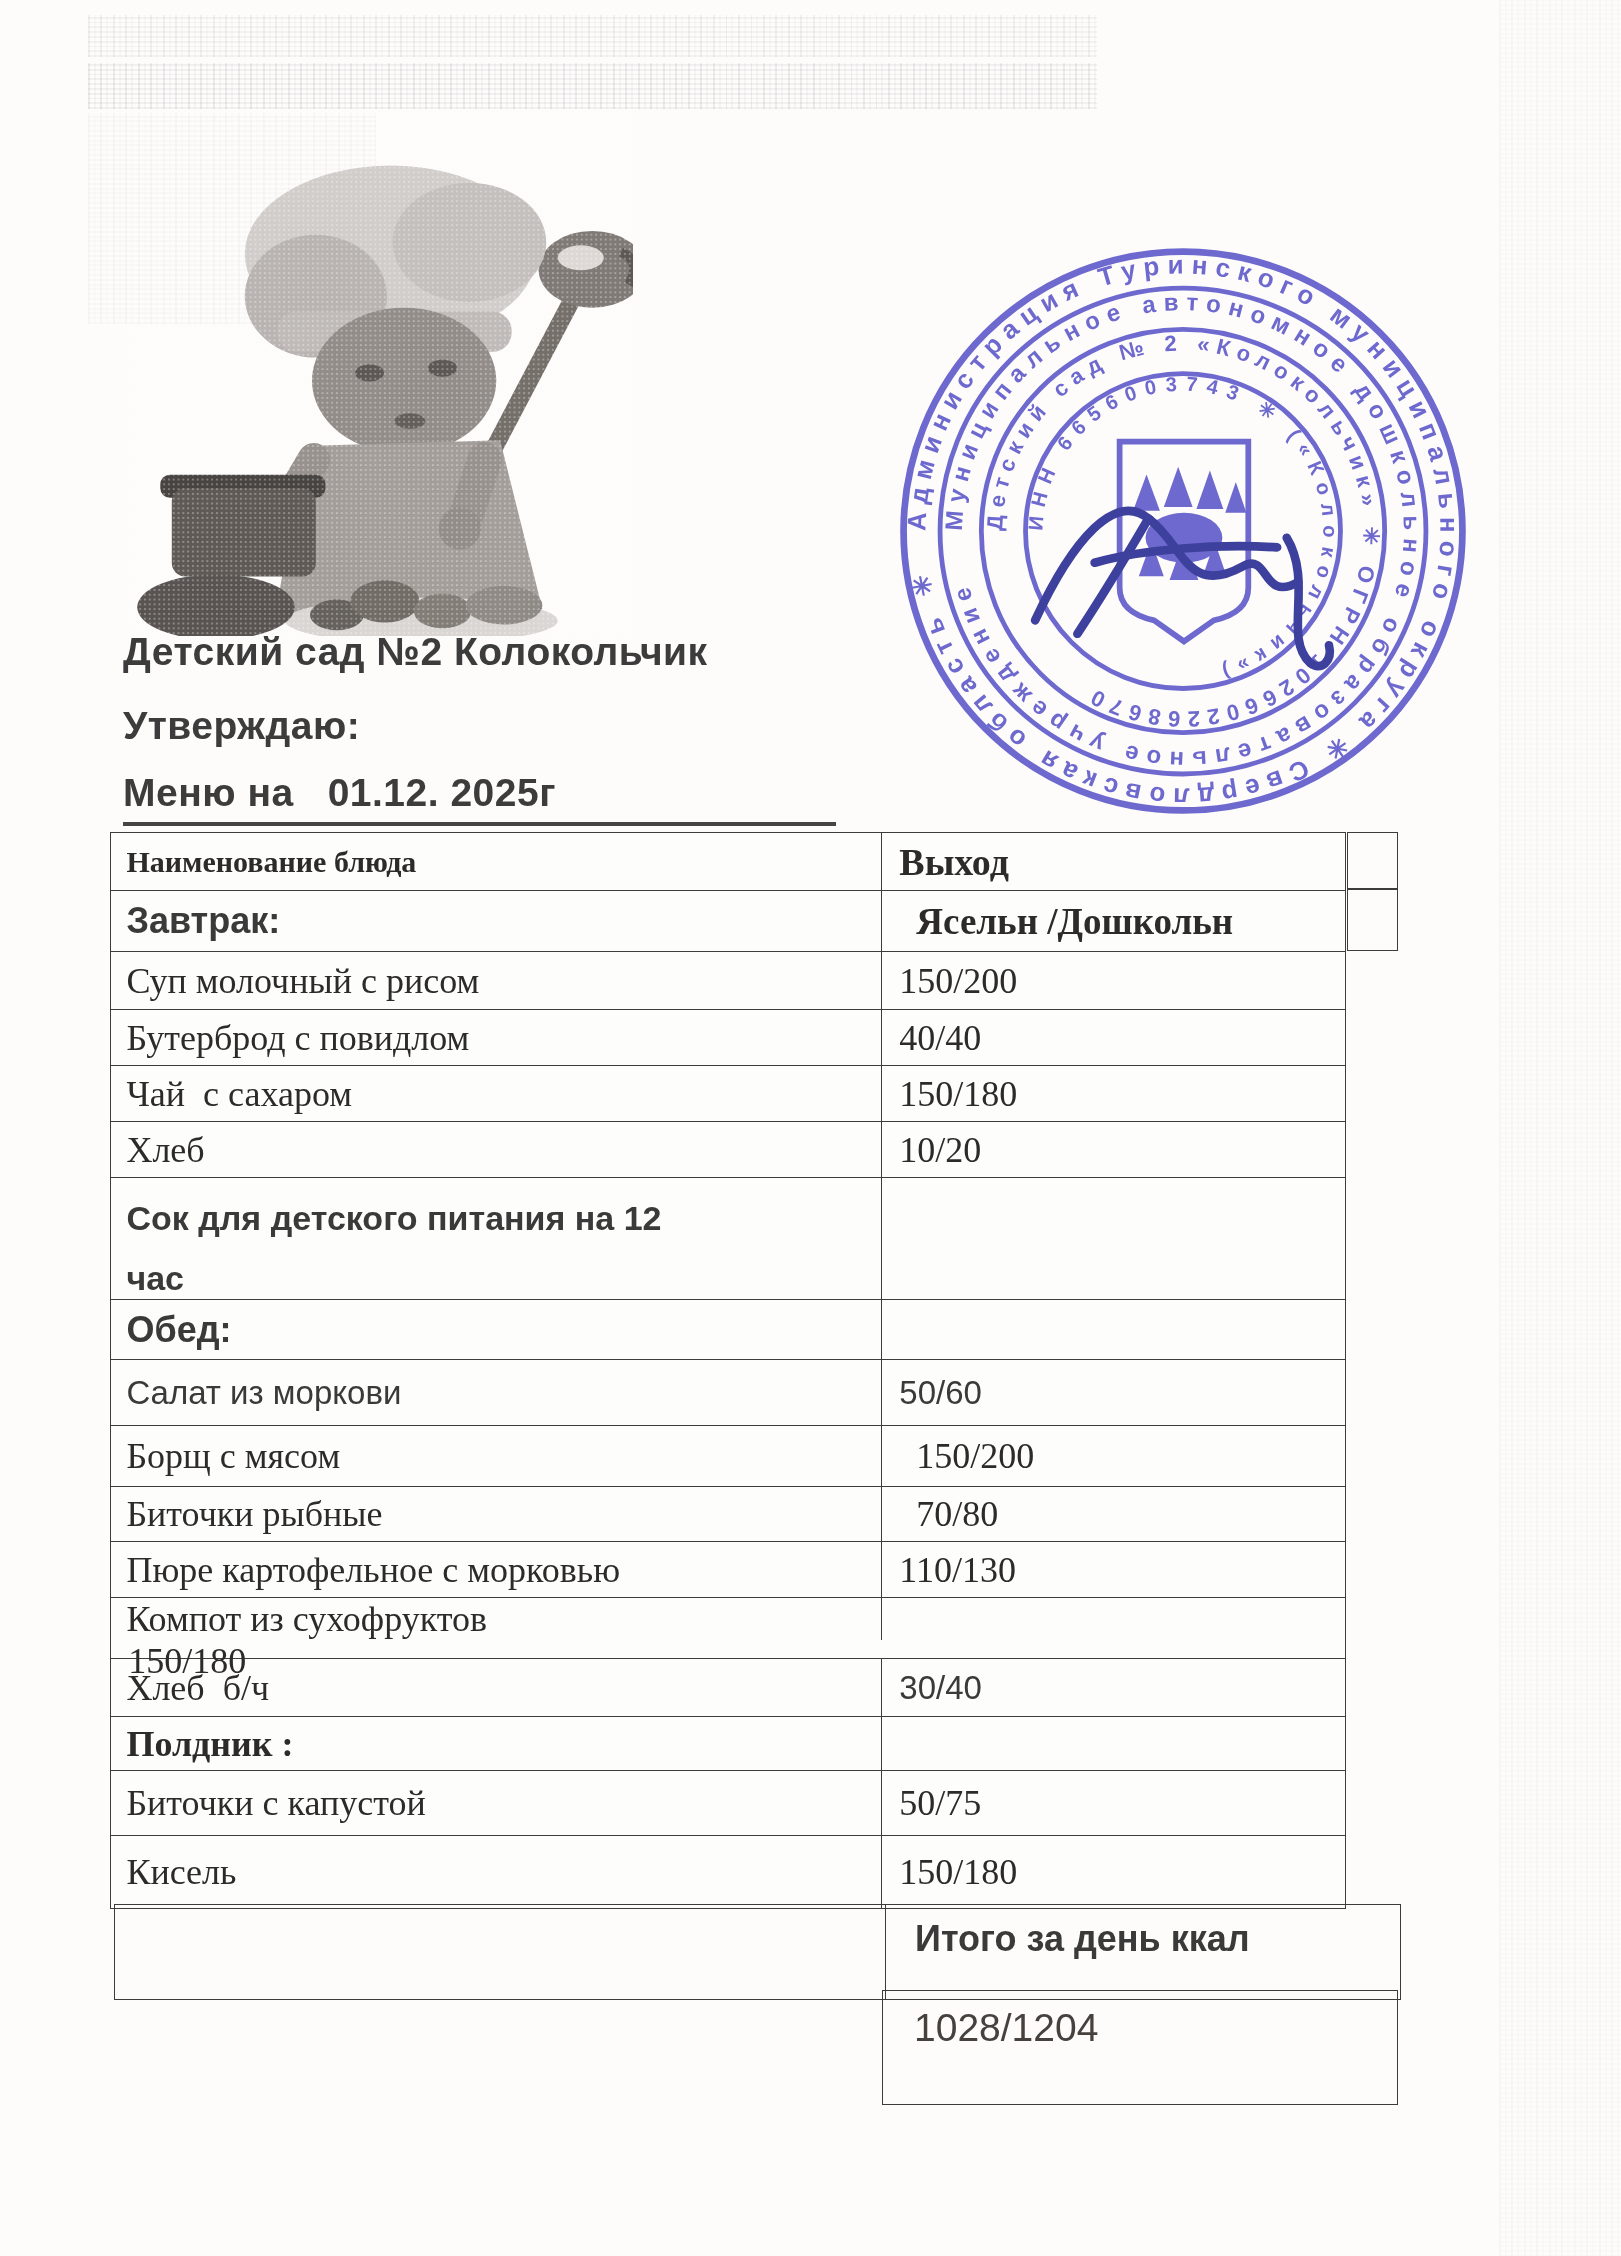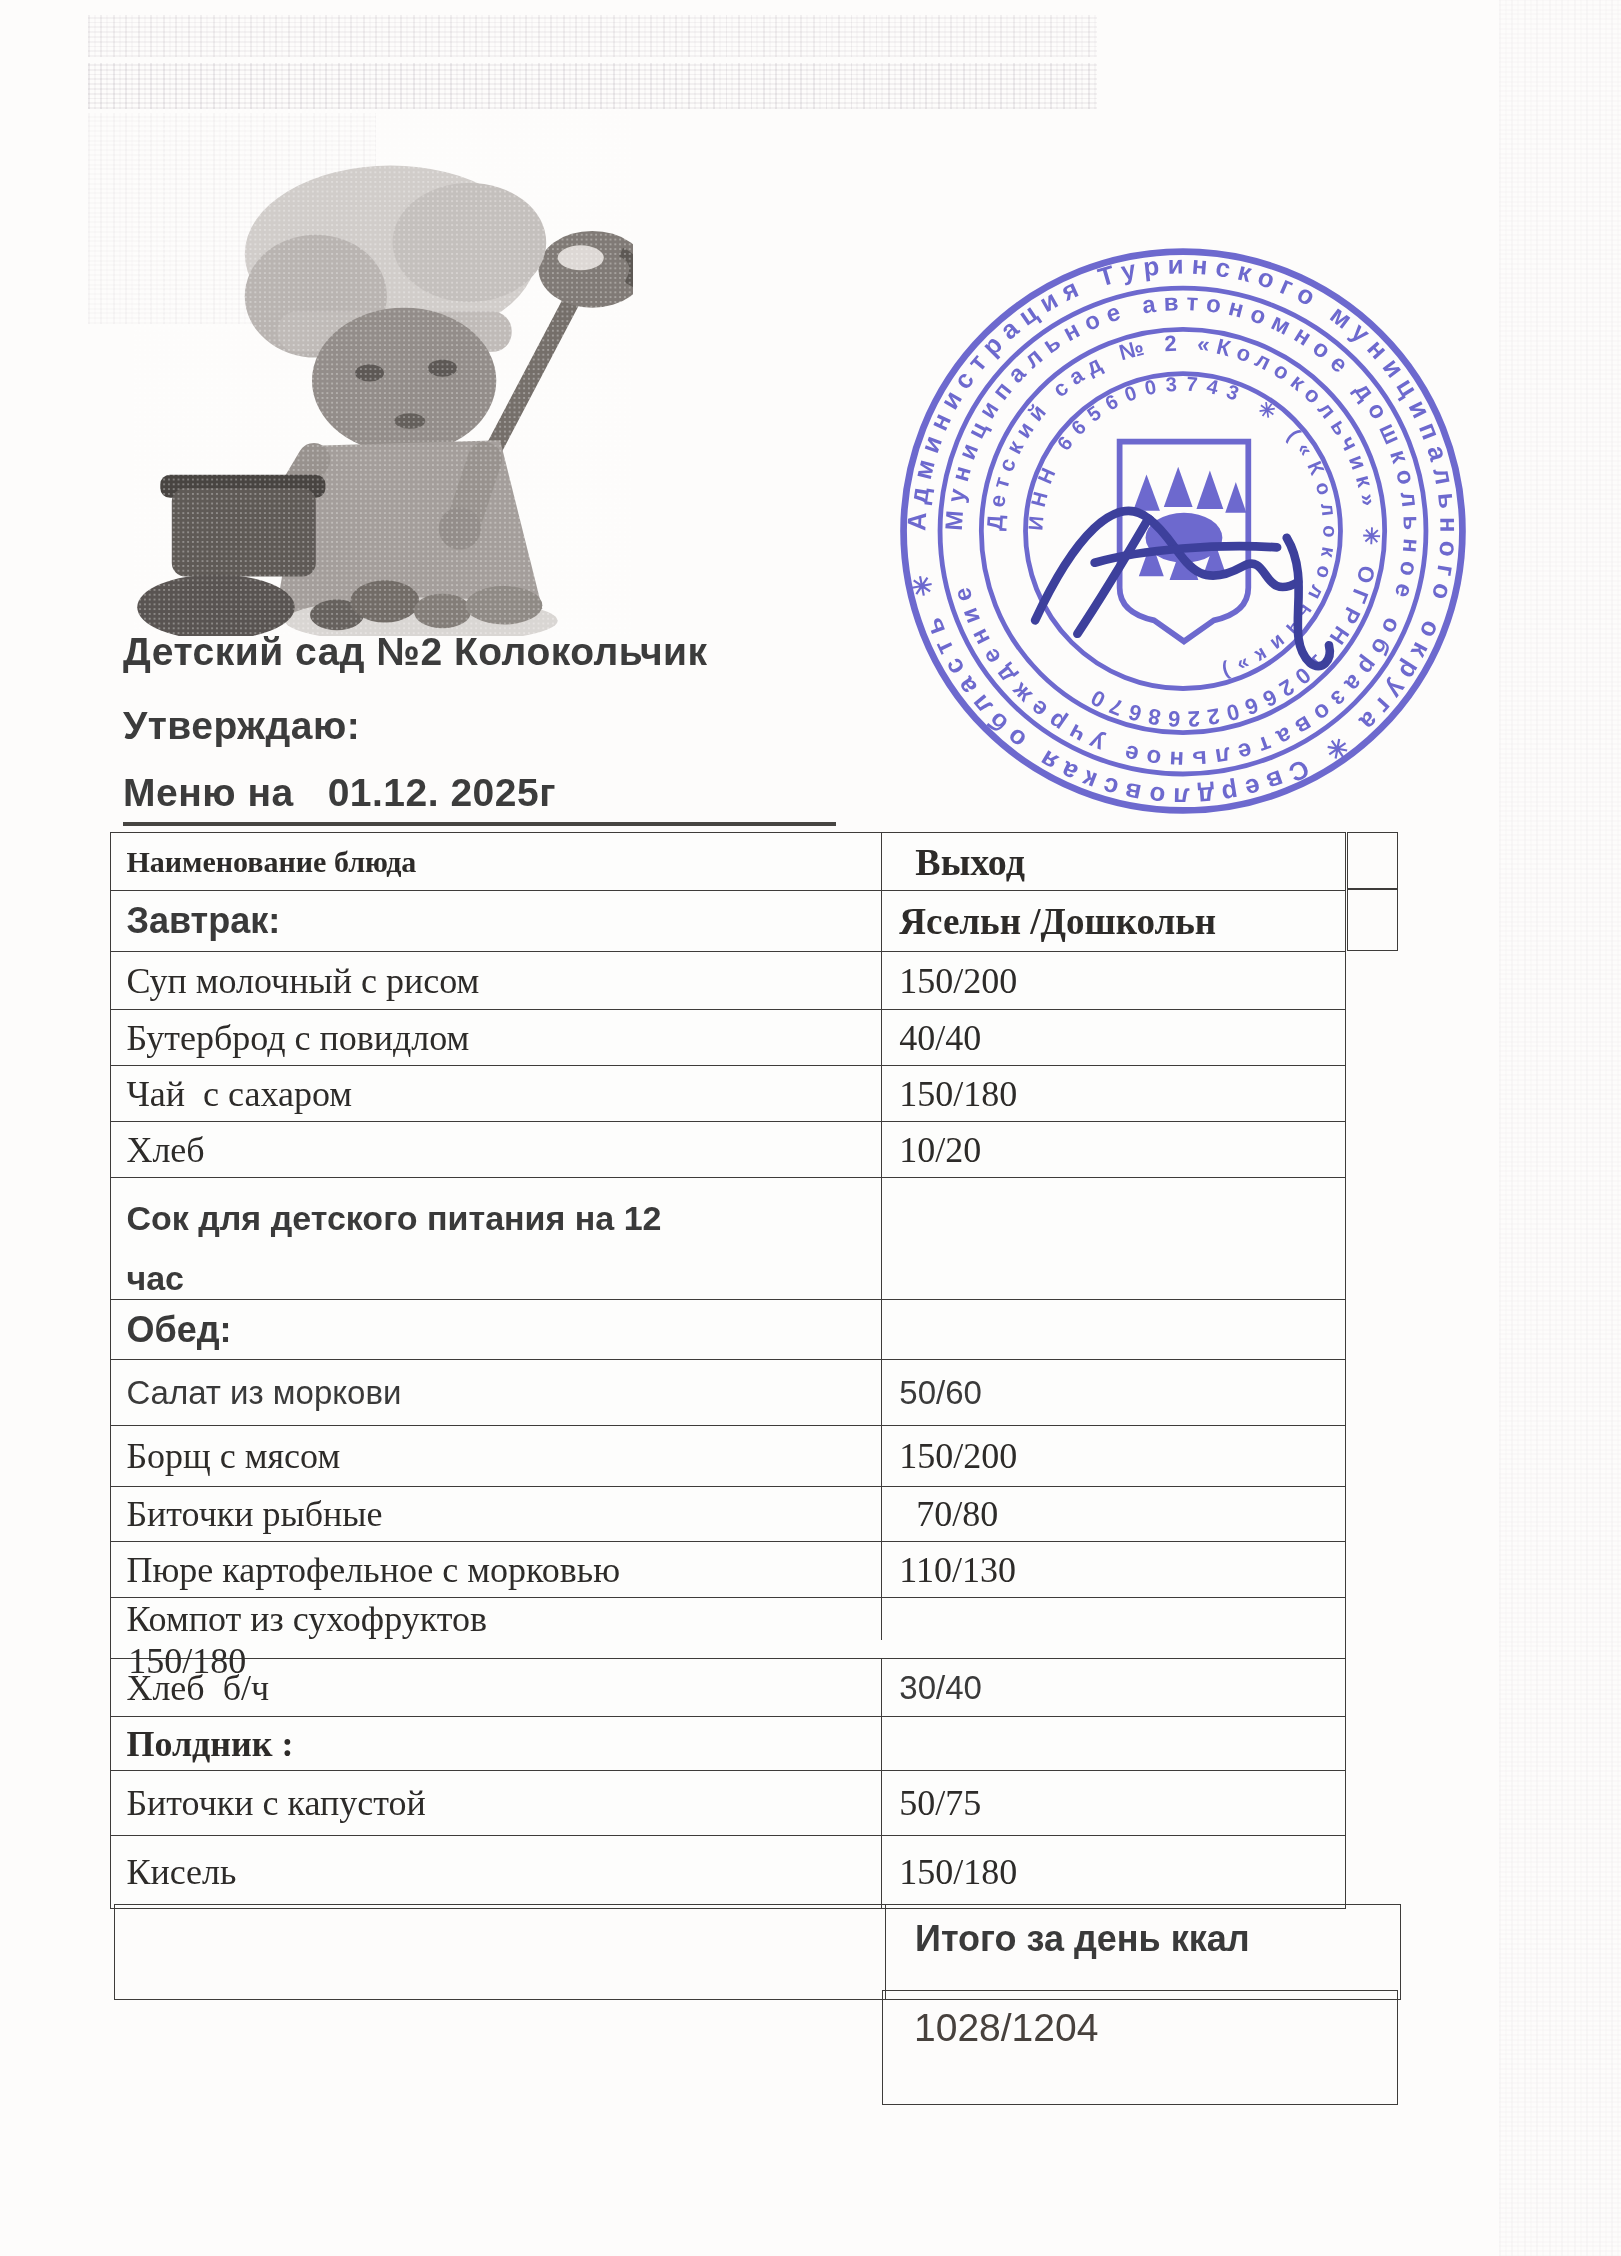--- a/index.html
+++ b/index.html
@@ -32,21 +32,21 @@
   
   .menu-table{
     position:absolute;left:110px;top:832px;width:1236px;
     border:1.9px solid #3e3c3a;box-sizing:border-box;background:rgba(255,255,255,.3);
   }
   .trow{display:flex;box-sizing:border-box;border-top:1.9px solid #3e3c3a;}
   .trow:first-child{border-top:none;}
   .cell-l{width:771px;box-sizing:border-box;border-right:1.9px solid #3e3c3a;
           padding-left:15.4px;display:flex;align-items:center;white-space:pre-wrap;}
   .cell-r{flex:1;box-sizing:border-box;padding-left:17.3px;display:flex;align-items:center;white-space:pre;}
-  .h59{height:57px;gap:16px;}.h63{height:61px;}.h60{height:58px;}.h58{height:56px;}
+  .h59{height:57px;}.h63{height:61px;gap:17px;}.h60{height:58px;}.h58{height:56px;}
   .h127{height:122px;}.h62{height:60px;}.h69{height:66px;text-align:right;}.h57{height:55px;gap:17px;}
   .h64{height:61px;flex-direction:column;}.h56{height:54px;}.h68{height:65px;}.h76{height:73px;}
 
   .serif{font-family:"Liberation Serif",serif;font-size:36px;color:#2d2b29;}
   .serif-b{font-family:"Liberation Serif",serif;font-weight:bold;color:#2d2b29;}
   .sans{font-family:"Liberation Sans",sans-serif;font-size:33px;color:#3a3a3a;}
   .sans-b{font-family:"Liberation Sans",sans-serif;font-weight:bold;color:#3a3a3a;}
 
   .hdr-name{font-size:30px;}
   .hdr-out{font-size:38px;}

